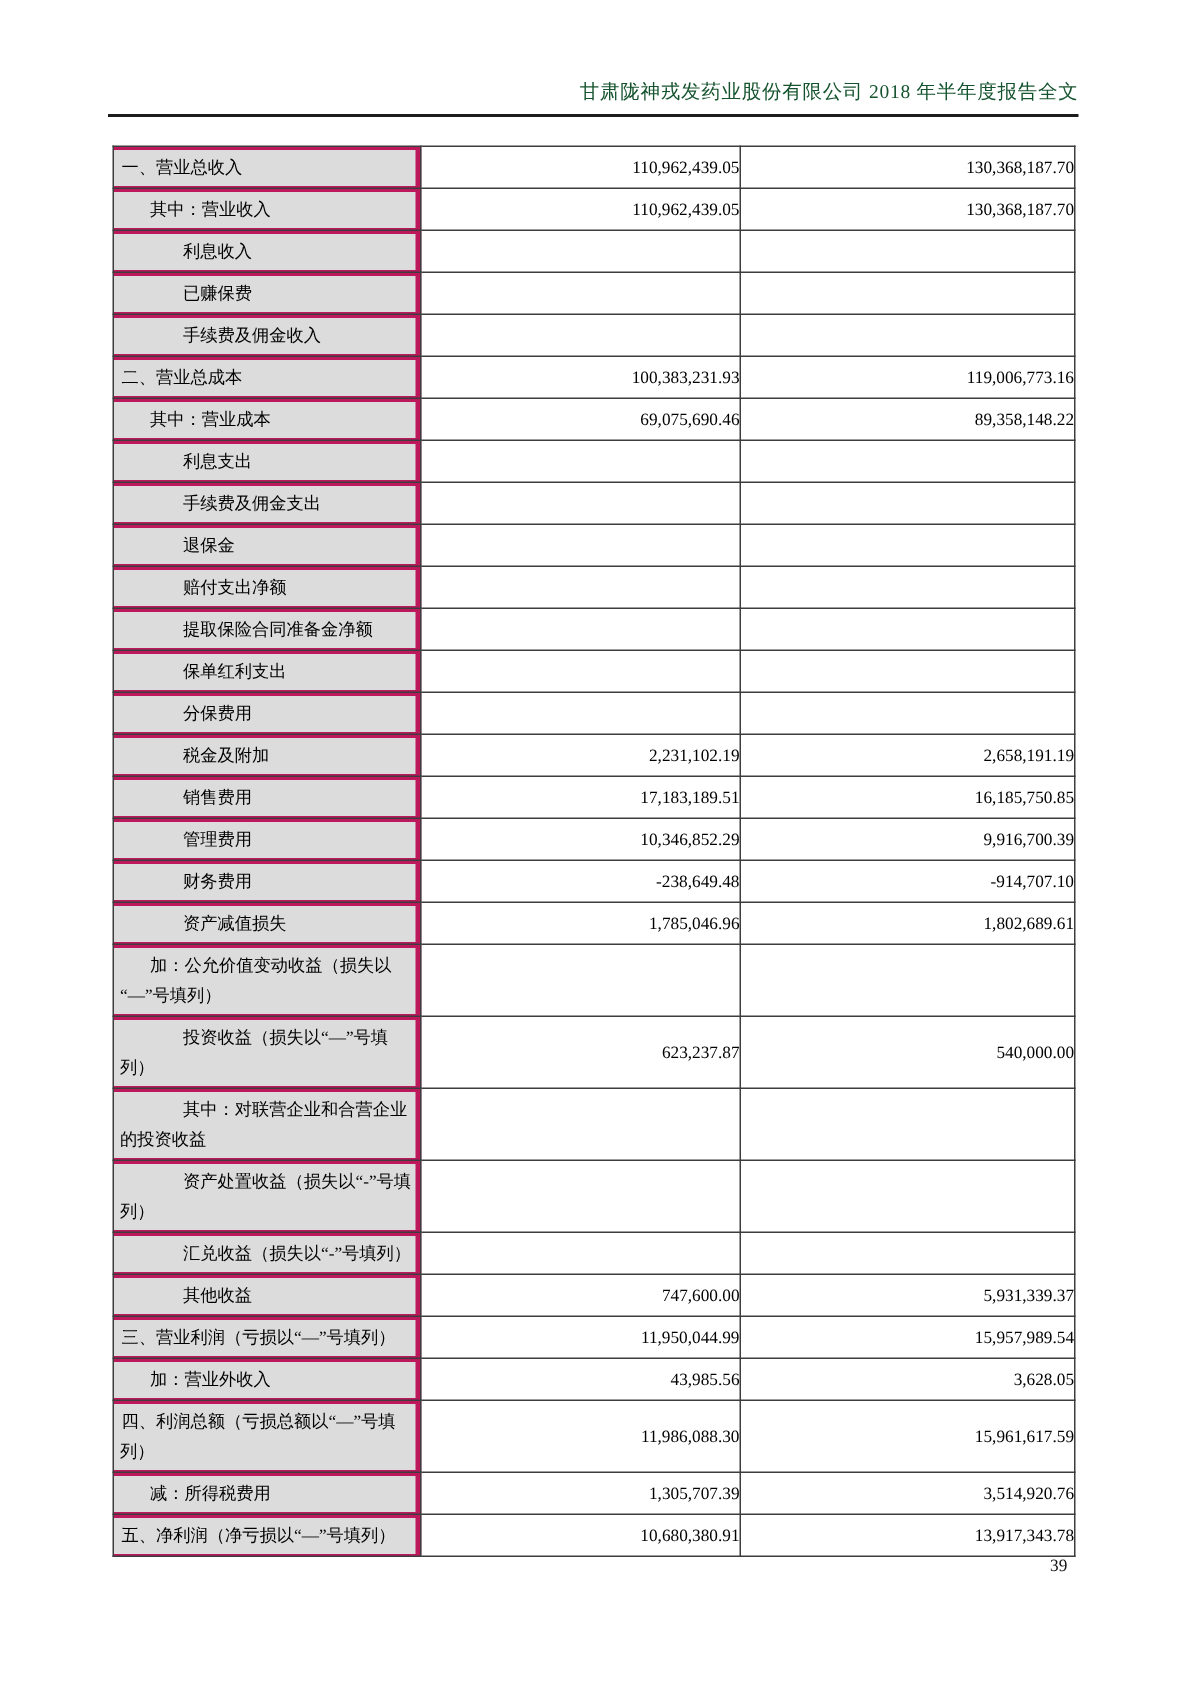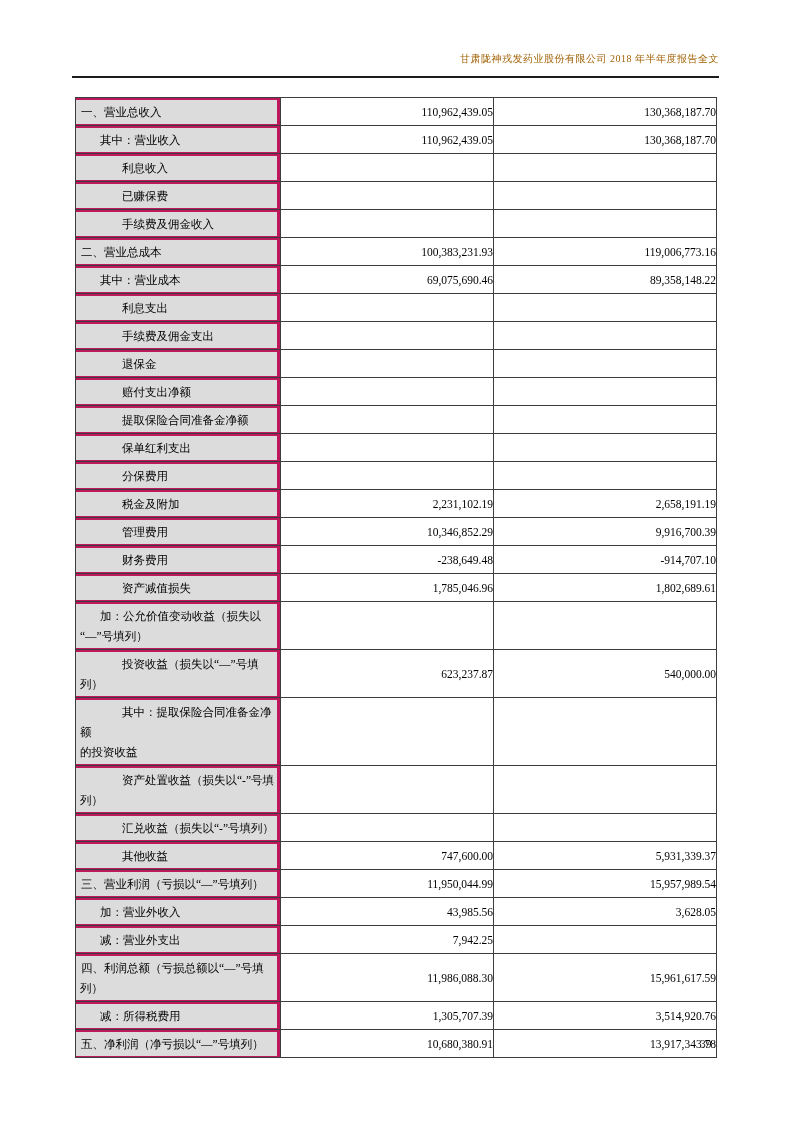--- a/index.html
+++ b/index.html
@@ -14,23 +14,23 @@
     font-family: "Liberation Serif", "DejaVu Serif", serif;
     color: #000000;
     overflow: hidden;
   }
   .report-header {
     position: absolute;
     top: 52px;
     left: 72px;
     width: 647px;
     text-align: right;
-    font-size: 10px;
+    font-size: 13px;
     letter-spacing: 0.5px;
-    color: #a16207;
+    color: #14532d;
     white-space: nowrap;
   }
   .header-rule {
     position: absolute;
     top: 76px;
     left: 72px;
     width: 647px;
     height: 2px;
     background: #1c1c1c;
   }
@@ -192,20 +192,27 @@
       </tr>
       <tr>
         <td class="label-cell">
           <div class="label-fill ind-2">税金及附加</div>
         </td>
         <td class="num-cell">2,231,102.19</td>
         <td class="num-cell">2,658,191.19</td>
       </tr>
       <tr>
         <td class="label-cell">
+          <div class="label-fill ind-2">销售费用</div>
+        </td>
+        <td class="num-cell">17,183,189.51</td>
+        <td class="num-cell">16,185,750.85</td>
+      </tr>
+      <tr>
+        <td class="label-cell">
           <div class="label-fill ind-2">管理费用</div>
         </td>
         <td class="num-cell">10,346,852.29</td>
         <td class="num-cell">9,916,700.39</td>
       </tr>
       <tr>
         <td class="label-cell">
           <div class="label-fill ind-2">财务费用</div>
         </td>
         <td class="num-cell">-238,649.48</td>
@@ -229,21 +236,21 @@
       <tr>
         <td class="label-cell">
           <div class="label-fill ind-2">投资收益（损失以“—”号填
 列）</div>
         </td>
         <td class="num-cell">623,237.87</td>
         <td class="num-cell">540,000.00</td>
       </tr>
       <tr>
         <td class="label-cell">
-          <div class="label-fill ind-2">其中：提取保险合同准备金净额
+          <div class="label-fill ind-2">其中：对联营企业和合营企业
 的投资收益</div>
         </td>
         <td class="num-cell"></td>
         <td class="num-cell"></td>
       </tr>
       <tr>
         <td class="label-cell">
           <div class="label-fill ind-2">资产处置收益（损失以“-”号填
 列）</div>
         </td>
@@ -273,27 +280,20 @@
       </tr>
       <tr>
         <td class="label-cell">
           <div class="label-fill ind-1">加：营业外收入</div>
         </td>
         <td class="num-cell">43,985.56</td>
         <td class="num-cell">3,628.05</td>
       </tr>
       <tr>
         <td class="label-cell">
-          <div class="label-fill ind-1">减：营业外支出</div>
-        </td>
-        <td class="num-cell">7,942.25</td>
-        <td class="num-cell"></td>
-      </tr>
-      <tr>
-        <td class="label-cell">
           <div class="label-fill ind-0">四、利润总额（亏损总额以“—”号填列）</div>
         </td>
         <td class="num-cell">11,986,088.30</td>
         <td class="num-cell">15,961,617.59</td>
       </tr>
       <tr>
         <td class="label-cell">
           <div class="label-fill ind-1">减：所得税费用</div>
         </td>
         <td class="num-cell">1,305,707.39</td>

